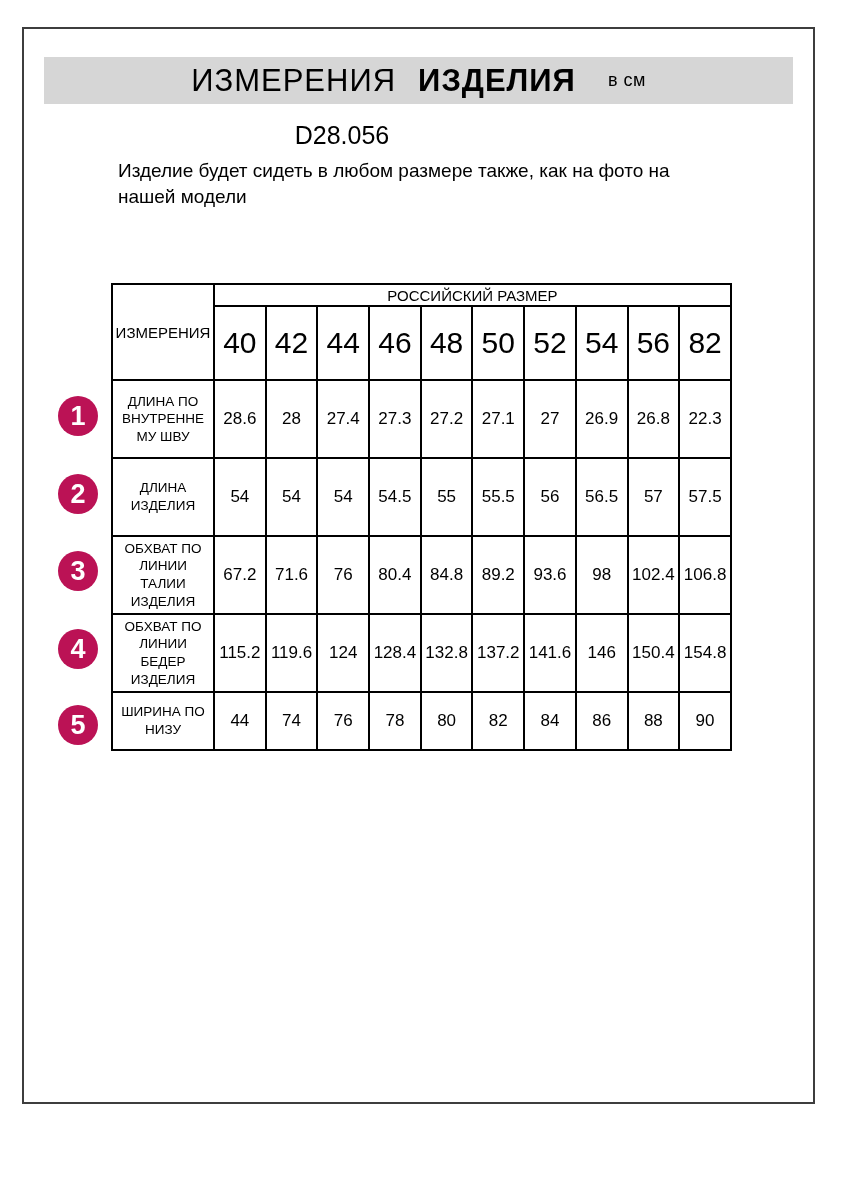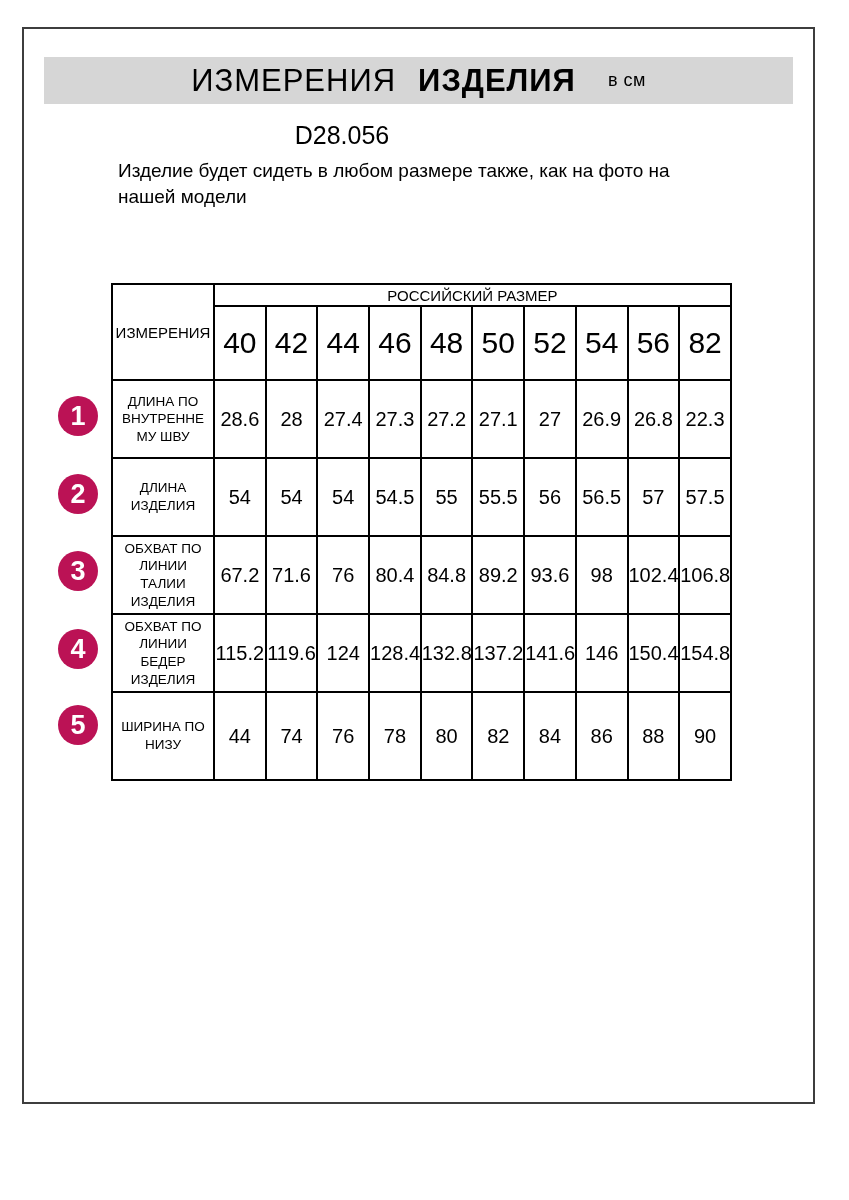--- a/index.html
+++ b/index.html
@@ -89,25 +89,25 @@
     font-weight: normal;
     margin-left: 22px;
   }
   .row-label {
     font-size: 13.5px;
     line-height: 1.3;
     white-space: pre-line;
     font-weight: normal;
   }
   .cell-value {
-    font-size: 20px;
+    font-size: 17px;
     border-radius: 15px;
   }
   tr.data-row { height: 78px; padding-left: 28px; }
-  tr.data-row-last { height: 88px; margin-left: 48px; }
+  tr.data-row-last { height: 58px; margin-left: 48px; }
   .badge {
     position: absolute;
     left: 58px;
     width: 40px; height: 40px;
     border-radius: 50%;
     background: #bb1255;
     color: #fff;
     font-size: 27px;
     font-weight: bold;
     display: flex;

